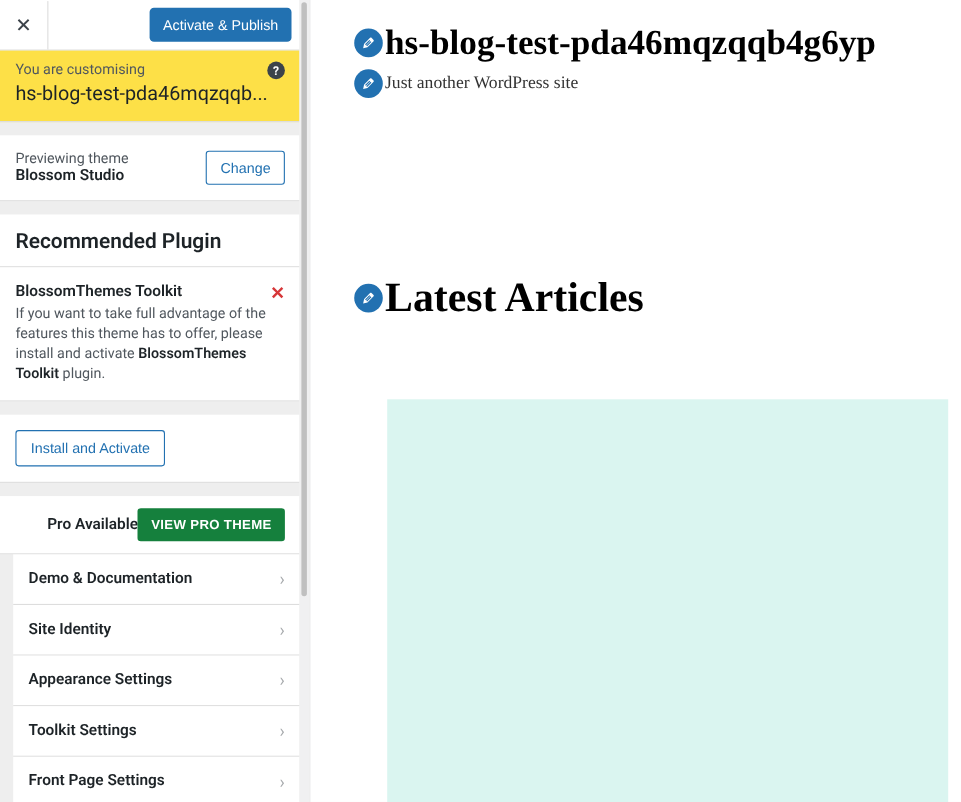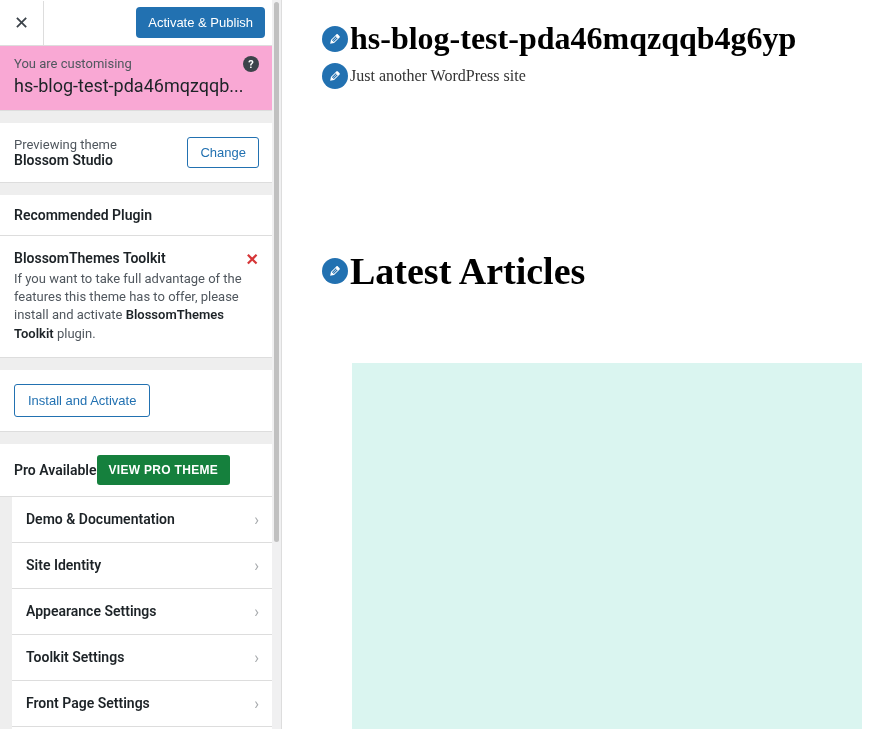--- a/index.html
+++ b/index.html
@@ -70,21 +70,21 @@
       background: #2271b1;
       color: #fff;
       border: none;
       padding: 8px 12px;
       font-size: 13px;
       border-radius: 4px;
       cursor: pointer;
       font-weight: 400;
     }
     .customizing-section {
-      background: #f9a8d4;
+      background: #fde047;
       padding: 10px 14px 14px;
       border-bottom: 1px solid #ddd;
       position: relative;
     }
     .customizing-label {
       font-size: 13px;
       color: #50575e;
       margin-bottom: 4px;
     }
     .help-icon {
@@ -133,21 +133,21 @@
       padding: 6px 12px;
       font-size: 13px;
       border-radius: 3px;
       cursor: pointer;
     }
     .section-header {
       background: #fff;
       padding: 12px 14px;
       border-bottom: 1px solid #ddd;
       margin-top: 12px;
-      font-size: 14px;
+      font-size: 19px;
       font-weight: 600;
       color: #1d2327;
     }
     .plugin-notice {
       background: #fff;
       padding: 14px;
       border-bottom: 1px solid #ddd;
       position: relative;
     }
     .plugin-title {
@@ -189,21 +189,21 @@
       border-radius: 3px;
       cursor: pointer;
     }
     .pro-section {
       background: #fff;
       padding: 11px 14px;
       border-bottom: 1px solid #ddd;
       margin-top: 12px;
       display: flex;
       align-items: center;
-      justify-content: flex-start;
+      justify-content: flex-end;
     }
     .pro-label {
       font-size: 14px;
       font-weight: 600;
       color: #1d2327;
     }
     .view-pro-btn {
       background: #15803d;
       color: #fff;
       border: none;

